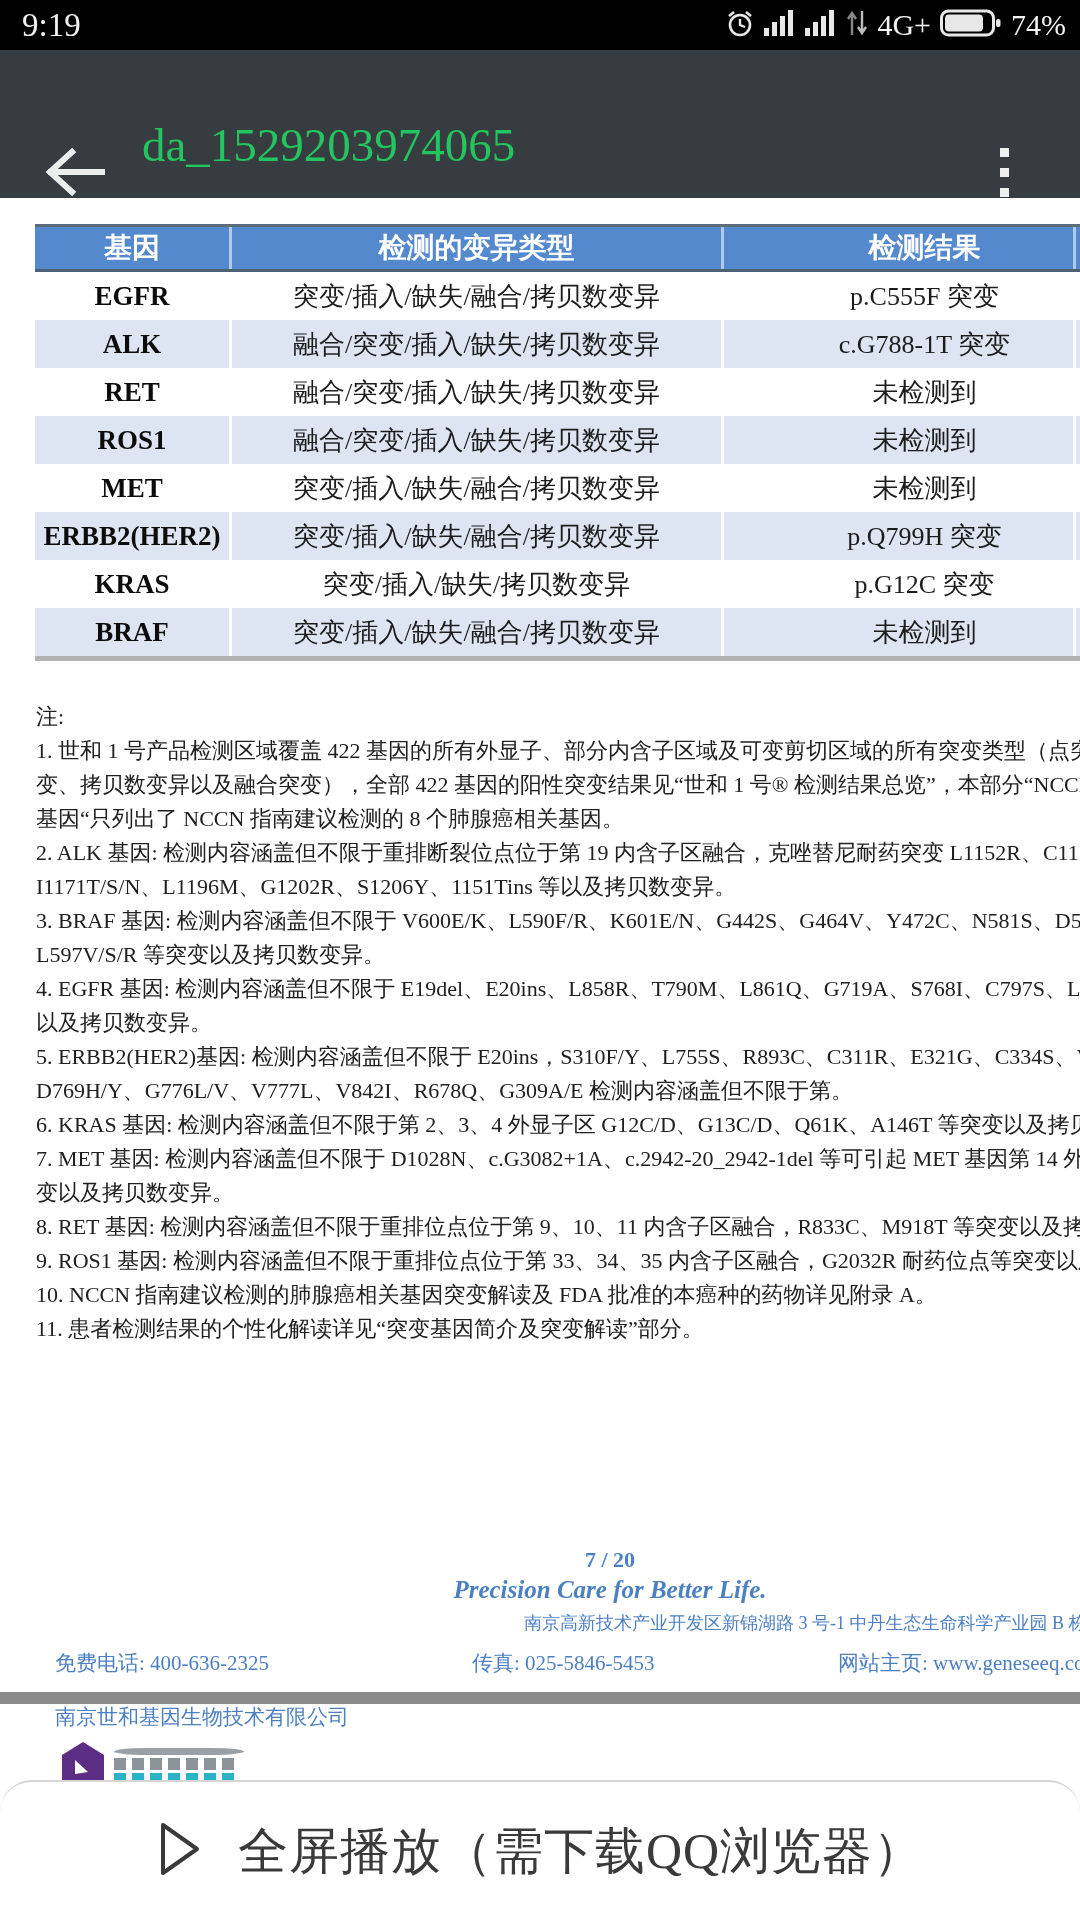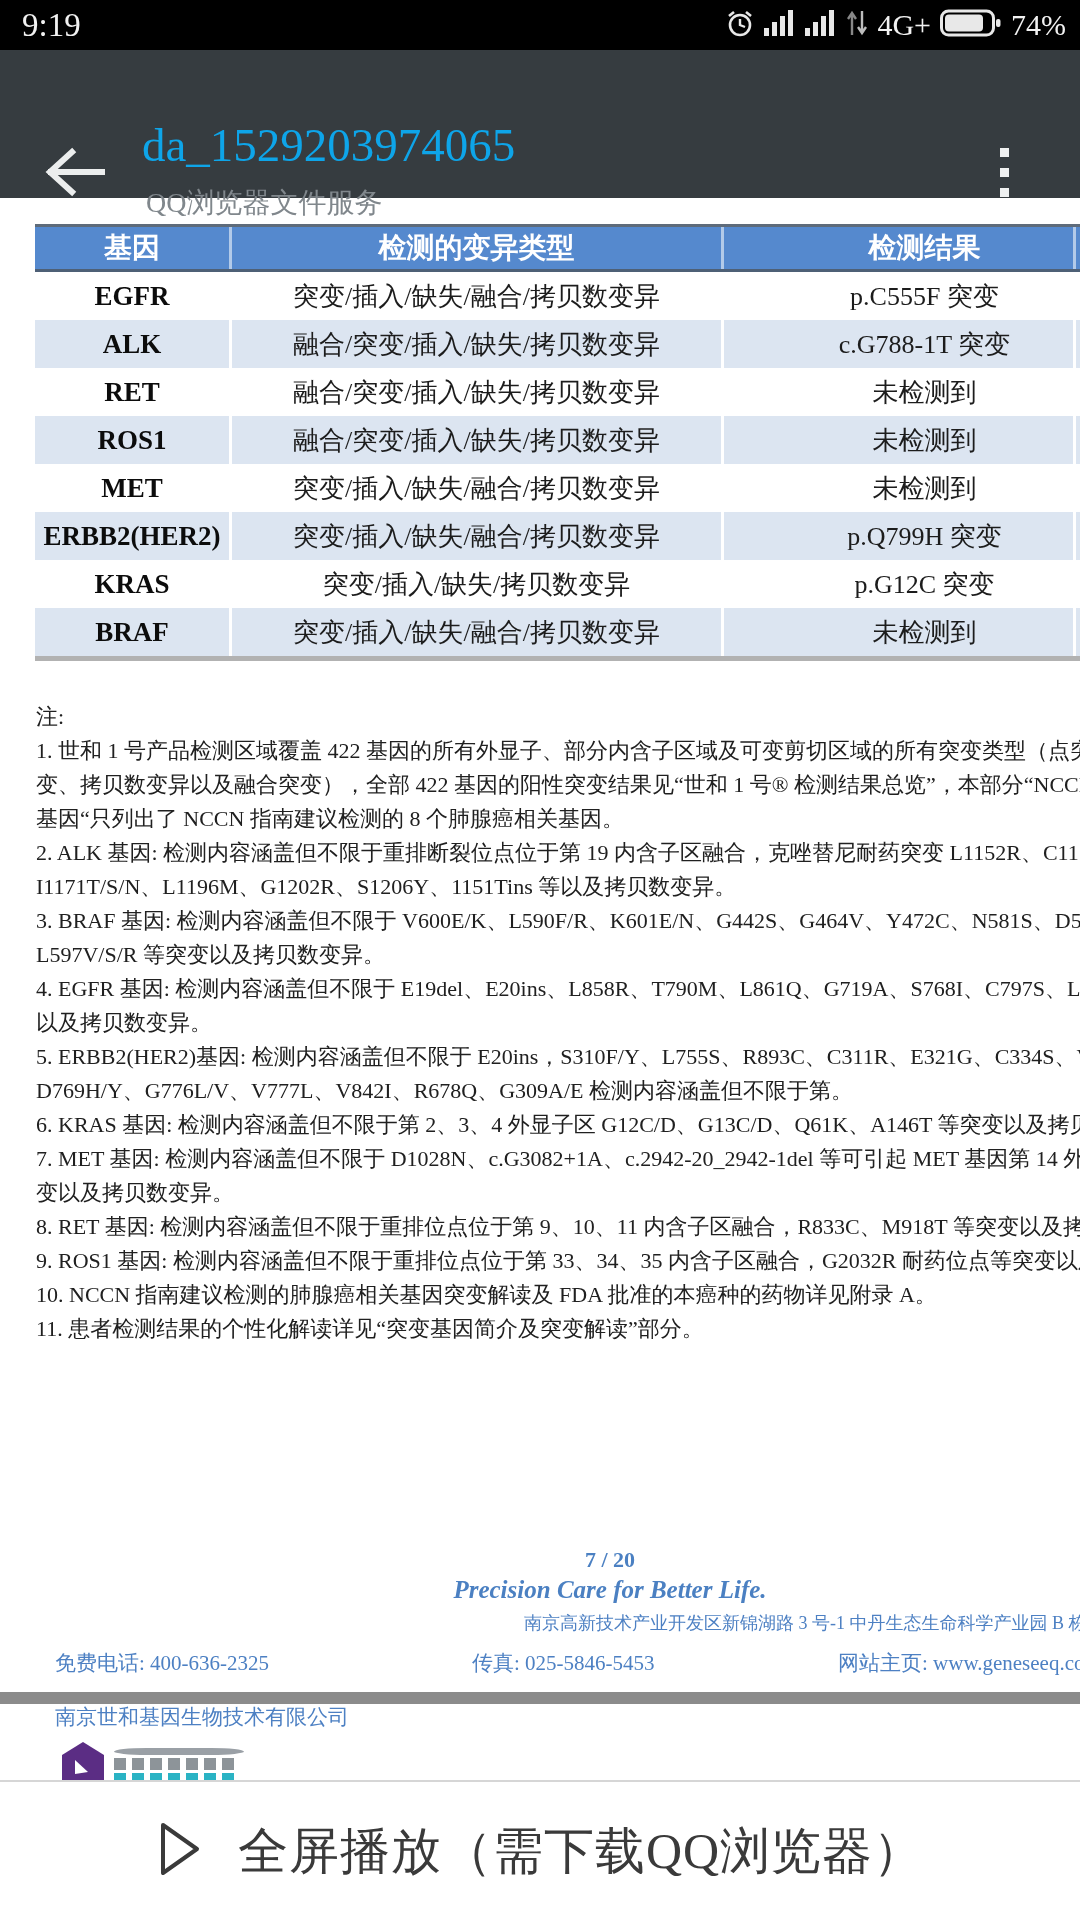--- a/index.html
+++ b/index.html
@@ -9,21 +9,21 @@
 
   
   .status-bar { position:absolute; left:0; top:0; width:1080px; height:50px; background:#000; display:flex; align-items:center; color:#f2f2f2; }
   .sb-time { position:absolute; left:22px; top:0; line-height:50px; font-size:33px; }
   .sb-right { position:absolute; right:14px; top:0; height:50px; display:flex; align-items:center; gap:9px; }
   .sb-text { font-size:30px; color:#f2f2f2; }
 
   
   .app-header { position:absolute; left:0; top:50px; width:1080px; height:148px; background:#363c40; }
   .back-btn { position:absolute; left:44px; top:96px; width:64px; height:52px; cursor:pointer; }
-  .hdr-title { position:absolute; left:142px; top:68px; font-size:47px; color:#0ea5e9; letter-spacing:0px; }
+  .hdr-title { position:absolute; left:142px; top:68px; font-size:47px; color:#22c55e; letter-spacing:0px; }
   .hdr-sub { position:absolute; left:146px; top:134px; font-size:28px; color:#80878c; }
   .menu-btn { position:absolute; left:986px; top:98px; width:40px; height:70px; cursor:pointer; }
   .menu-btn i { display:block; width:9px; height:9px; background:#eef0f0; margin:0 0 11px 14px; }
 
   
   .gene-table { position:absolute; left:35px; top:224px; width:1245px; }
   .thead { display:flex; height:48px; background:#5589ce; border-top:3px solid #5e6b7a; border-bottom:3px solid #4e6076; }
   .th { display:flex; align-items:center; justify-content:center; color:#fff; font-weight:bold; font-size:28px; border-right:3px solid rgba(255,255,255,0.55); }
   .tr { display:flex; height:48px; background:#fff; }
   .tr.alt { background:#dce5f1; }
@@ -52,21 +52,21 @@
 
   
   .page-gap { position:absolute; left:0; top:1692px; width:1080px; height:12px; background:#8b8b8b; }
   .logo { position:absolute; left:62px; top:1742px; width:220px; height:38px; overflow:hidden; }
   .logo-shield { position:absolute; left:0; top:0; }
   .logo-roof { position:absolute; left:52px; top:6px; width:130px; height:7px; background:#9aa0a6; border-radius:50%/100%; }
   .logo-sq { position:absolute; top:16px; width:12px; height:12px; background:#8d9499; }
   .logo-teal { position:absolute; top:31px; width:12px; height:10px; background:#2ab3c4; }
 
   
-  .bottom-bar { position:absolute; left:0; top:1780px; width:1080px; height:140px; background:#fff; border-top:2px solid #d6d6d6; display:flex; align-items:center; justify-content:center; gap:36px; cursor:pointer; }
+  .bottom-bar { position:absolute; left:0; top:1780px; width:1080px; height:140px; background:#fff; border-top:2px solid #d6d6d6; display:flex; align-items:center; justify-content:center; gap:36px; cursor:pointer;border-radius:32px; }
   .bottom-label { font-size:50px; color:#3a3a3a; letter-spacing:1px; }
 </style>
 </head>
 <body>
 
 <div class="screen">
 
   <div class="status-bar">
     <div class="sb-time">9:19</div>
     <div class="sb-right">
@@ -115,21 +115,20 @@
   <div class="app-header">
     <div class="back-btn">
       <span>
         <svg width="64" height="52" viewBox="0 0 64 52">
           <path d="M28 6 L6 26 L28 46" fill="none" stroke="#eceeee" stroke-width="6" stroke-linecap="square"></path>
           <path d="M7 26 L58 26" fill="none" stroke="#eceeee" stroke-width="6" stroke-linecap="square"></path>
         </svg>
       </span>
     </div>
     <div class="hdr-title">da_1529203974065</div>
-    <div class="hdr-sub">QQ浏览器文件服务</div>
     <div class="menu-btn">
       <span><i></i><i></i><i></i></span>
     </div>
   </div>
 
   <div class="gene-table">
     <div class="thead">
       <div class="th c1">基因</div>
       <div class="th c2">检测的变异类型</div>
       <div class="th c3">检测结果</div>

